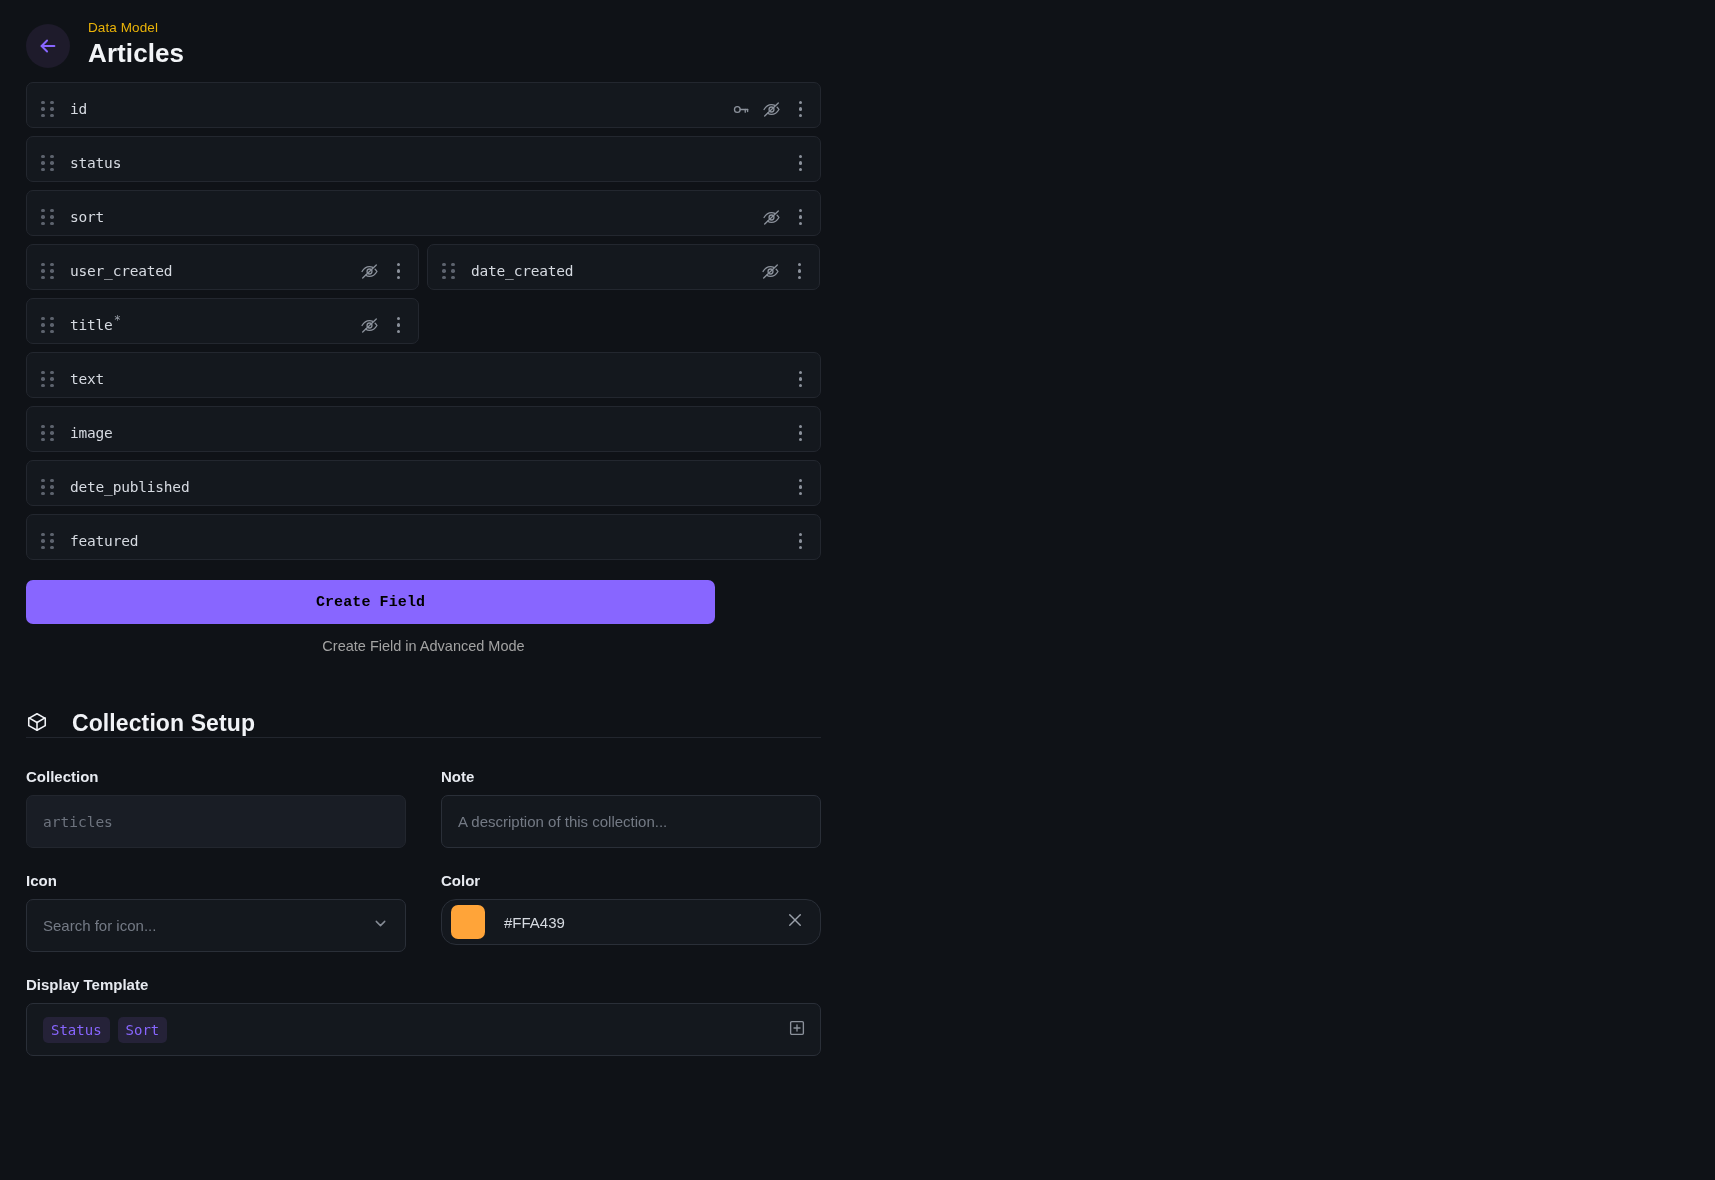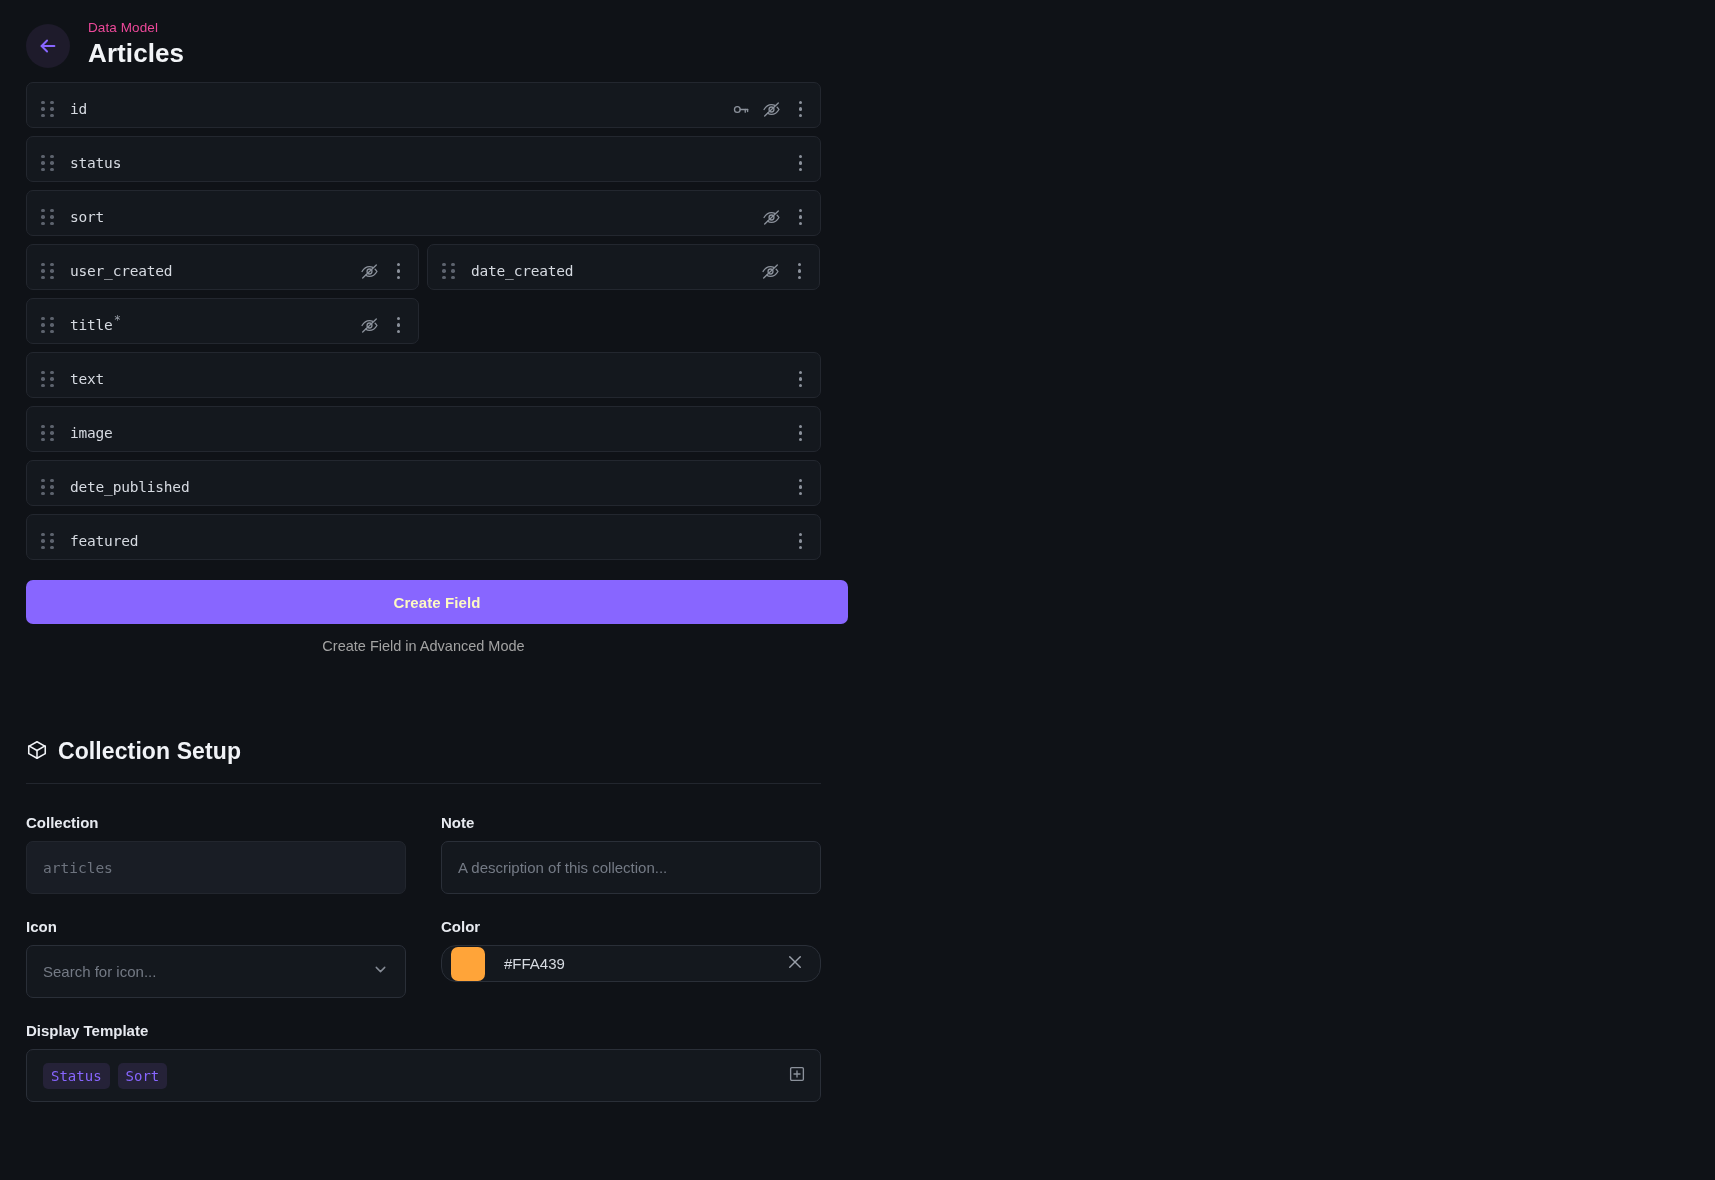--- a/index.html
+++ b/index.html
@@ -14,21 +14,21 @@
 
   
   .header { display: flex; align-items: center; gap: 18px; padding: 22px 0 0 26px; }
   .back-btn {
     width: 44px; height: 44px; border-radius: 50%;
     background: #1e1b2b; border: none; cursor: pointer;
     display: flex; align-items: center; justify-content: center; flex: none;
   }
   .back-btn svg { display: block; }
   .title-wrap { display: flex; flex-direction: column; gap: 1px; margin-top: -2px; }
-  .eyebrow { font-size: 13.5px; color: #ec4899; letter-spacing: .1px; line-height: 1.25; }
+  .eyebrow { font-size: 13.5px; color: #eab308; letter-spacing: .1px; line-height: 1.25; }
   .page-title { font-size: 26px; font-weight: 700; color: #f2f4f7; letter-spacing: .1px; line-height: 1.2; }
 
   
   .section-label-row {
     display: flex; align-items: baseline; gap: 9px;
     padding: 0 0 0 26px; margin-top: 44px;
   }
   .section-label { font-size: 15px; font-weight: 700; color: #e7eaf0; }
   .saves-note { font-size: 15px; font-weight: 700; color: #e8892b; }
 
@@ -49,55 +49,55 @@
   }
   .req-star { color: #9aa0aa; font-size: 12px; vertical-align: super; line-height: 0; margin-left: 1px; }
   .row-spacer { flex: 1 1 auto; }
   .row-icons { display: flex; align-items: center; gap: 12px; flex: none; }
   .icon-btn { display: flex; align-items: center; justify-content: center; cursor: pointer; background: none; border: none; padding: 0; }
   .kebab { display: flex; flex-direction: column; gap: 3.5px; padding: 4px 6px; cursor: pointer; }
   .kebab i { width: 3.2px; height: 3.2px; border-radius: 50%; background: #8b919b; display: block; }
 
   
   .create-btn {
-    margin: 20px 0 0 26px; width: 822px; height: 44px;
+    margin: 20px 0 0 26px; width: 689px; height: 44px;
     background: #8866ff; border: none; border-radius: 7px; cursor: pointer;
-    font-family: Liberation Sans, sans-serif; font-size: 15px; font-weight: 700;
-    color: #fef9c3; letter-spacing: .1px;
+    font-family: Liberation Mono, monospace; font-size: 15px; font-weight: 700;
+    color: #000000; letter-spacing: .1px;
   }
   .advanced-link {
     display: block; width: 795px; margin: 14px 0 0 26px; text-align: center;
     font-size: 14.5px; color: #a3a3a3; cursor: pointer;
   }
 
   
   .setup-head {
-    margin: 84px 0 0 26px; width: 795px;
-    display: flex; align-items: center; gap: 10px;
-    padding-bottom: 18px; border-bottom: 1px solid #22262e;
+    margin: 56px 0 0 26px; width: 795px;
+    display: flex; align-items: center; gap: 24px;
+    border-bottom: 1px solid #22262e;
   }
   .setup-title { font-size: 23px; font-weight: 700; color: #f1f3f7; letter-spacing: .1px; }
 
   .form-grid {
     margin: 30px 0 0 26px; width: 795px;
     display: grid; grid-template-columns: 380px 380px; column-gap: 35px; row-gap: 24px;
   }
   .field-label { font-size: 15px; font-weight: 700; color: #e7eaf0; margin-bottom: 10px; }
   .input-box {
     height: 53px; border: 1px solid #2a2f38; border-radius: 7px;
     background: #14181e; display: flex; align-items: center; padding: 0 16px;
     cursor: text;
   }
   .input-box.disabled { background: #191d25; border-color: #22262e; cursor: not-allowed; }
   .input-text { font-size: 15px; color: #747a85; }
   .input-text.mono { font-family: "DejaVu Sans Mono", monospace; font-size: 14.5px; color: #6d737e; }
   .chevron { margin-left: auto; flex: none; cursor: pointer; }
 
   .color-box {
-    height: 37px; border: 1px solid #2a2f38; border-radius: 15px; background: #14181e;
+    height: 46px; border: 1px solid #2a2f38; border-radius: 15px; background: #14181e;
     display: flex; align-items: center; padding: 0 16px 0 9px; gap: 0;
   }
   .swatch { width: 34px; height: 34px; border-radius: 7px; flex: none; }
   .color-val { font-size: 15px; color: #d6dae1; margin-left: 19px; }
   .clear-x { margin-left: auto; cursor: pointer; flex: none; }
 
   
   .dt-wrap { margin: 24px 0 0 26px; width: 795px; }
   .dt-box {
     margin-top: 10px; min-height: 53px; border: 1px solid #2a2f38; border-radius: 7px;

